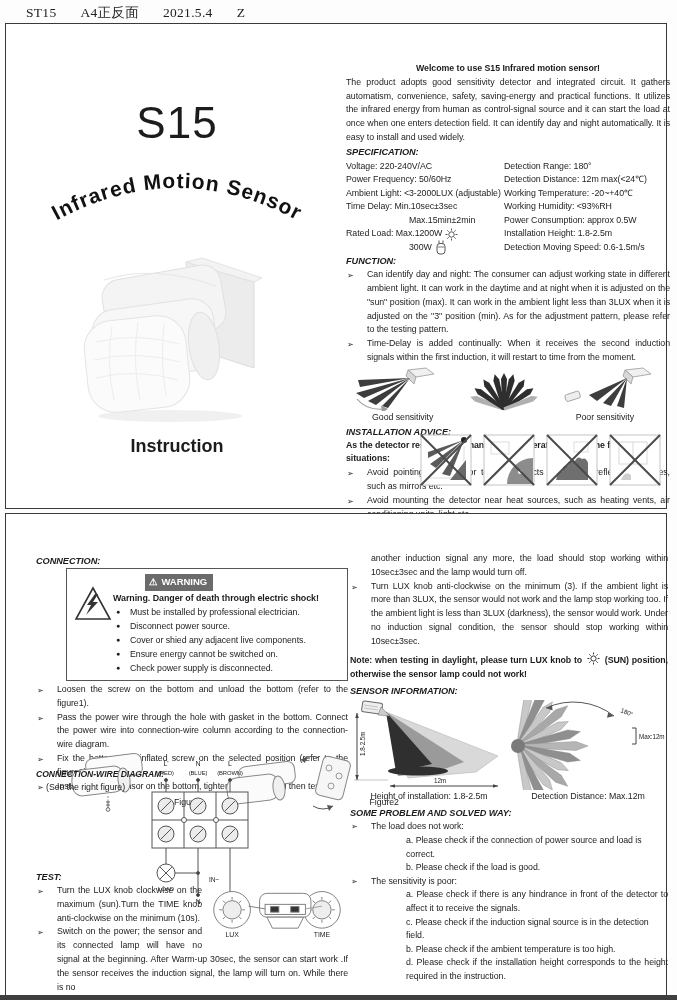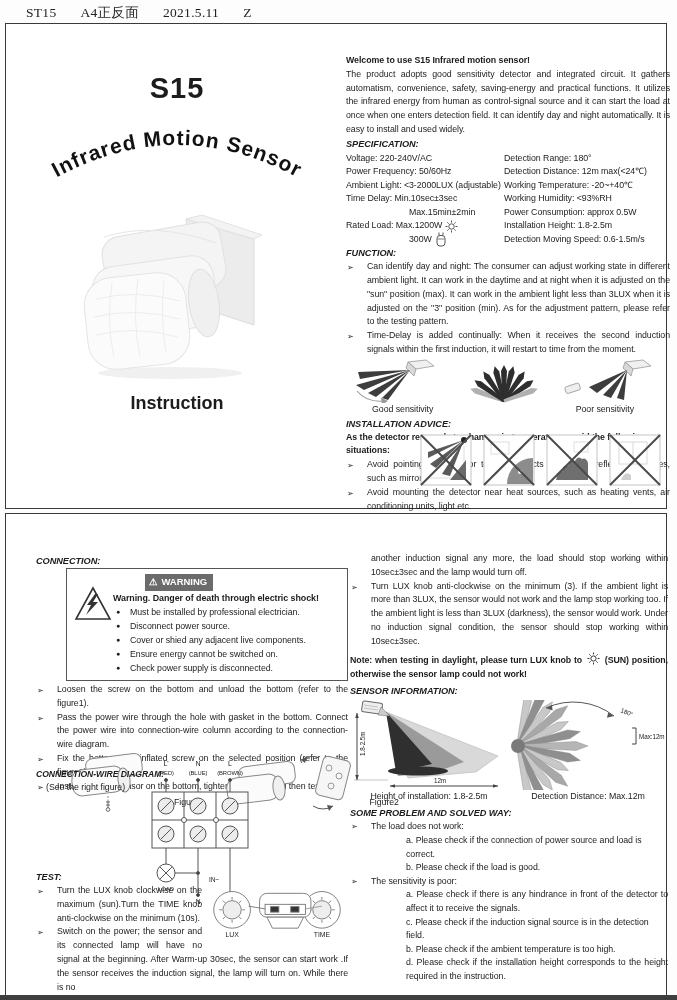--- a/index.html
+++ b/index.html
@@ -16,28 +16,28 @@
   .b { font-weight:bold; }
   .bi { font-weight:bold; font-style:italic; font-size:9.2px; line-height:14px; }
   .just { text-align:justify; }
   .ai { position:relative; padding-left:21px; }
   .ai .mk { position:absolute; left:1px; top:1px; font-size:8px; }
   .di { position:relative; padding-left:17px; line-height:14px; }
   .di .mk { position:absolute; left:3px; top:0; font-size:7px; }
 
   
   .cover { position:absolute; left:8px; top:0; width:326px; height:484px; text-align:center; }
-  .cover-title { margin-top:48px; font-size:29px; font-weight:bold; letter-spacing:1px; }
+  .cover-title { margin-top:74px; font-size:44px; font-weight:normal; letter-spacing:1px; }
   .arc-wrap { margin-top:2px; }
   .product-wrap { margin-top:6px; }
   .instruction { font-size:18px; font-weight:bold; margin-top:4px; }
 
   
   .col-rt { position:absolute; left:340px; top:0; width:324px; height:484px; }
-  .welcome { margin-top:30px; }
+  .welcome { margin-top:38px;text-align:center; }
   .spec { display:flex; margin-top:1px; }
   .spec-left { width:158px; }
   .spec-right { flex:1; }
   .spec-row { height:13.5px; white-space:nowrap; display:flex; align-items:center; }
   .spec-row.indent { padding-left:63px; }
   .spec-row svg { margin-left:3px; }
   .sens-row { display:flex; justify-content:space-between; padding:2px 14px 0 6px; height:46px; }
   .sens-labels { display:flex; justify-content:space-between; padding:0 36px 0 26px; font-size:8.8px; }
   .crossed-row { position:absolute; top:410px; left:74px; display:flex; gap:11px; }
 
@@ -73,21 +73,21 @@
   .cap-r { width:160px; text-align:center; }
   .prob-head { margin-top:3px; }
   .prob { line-height:13.6px; }
   .prob .ai .mk { top:0; }
   .sub { padding-left:56px; }
 </style>
 </head>
 <body>
 
 <div class="doc-header">
-  <span>ST15</span><span>A4正反面</span><span>2021.5.11</span><span>Z</span>
+  <span>ST15</span><span>A4正反面</span><span>2021.5.4</span><span>Z</span>
 </div>
 
 <div class="panel panel-top">
 
   <div class="cover">
     <div class="cover-title">S15</div>
     <div class="arc-wrap">
       <svg width="306" height="86" viewBox="0 0 306 86">
         <defs>
             <path id="arcpath" d="M 16,80 Q 153,-4 290,80" fill="none"></path>

